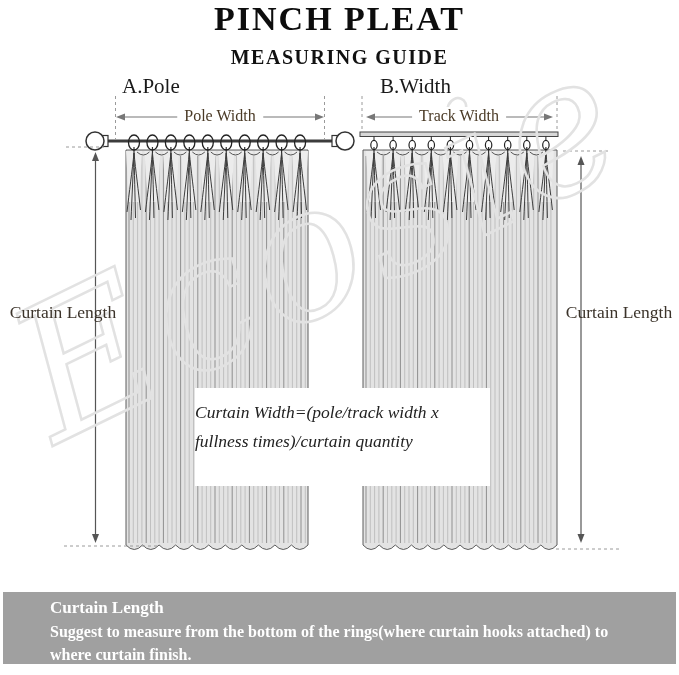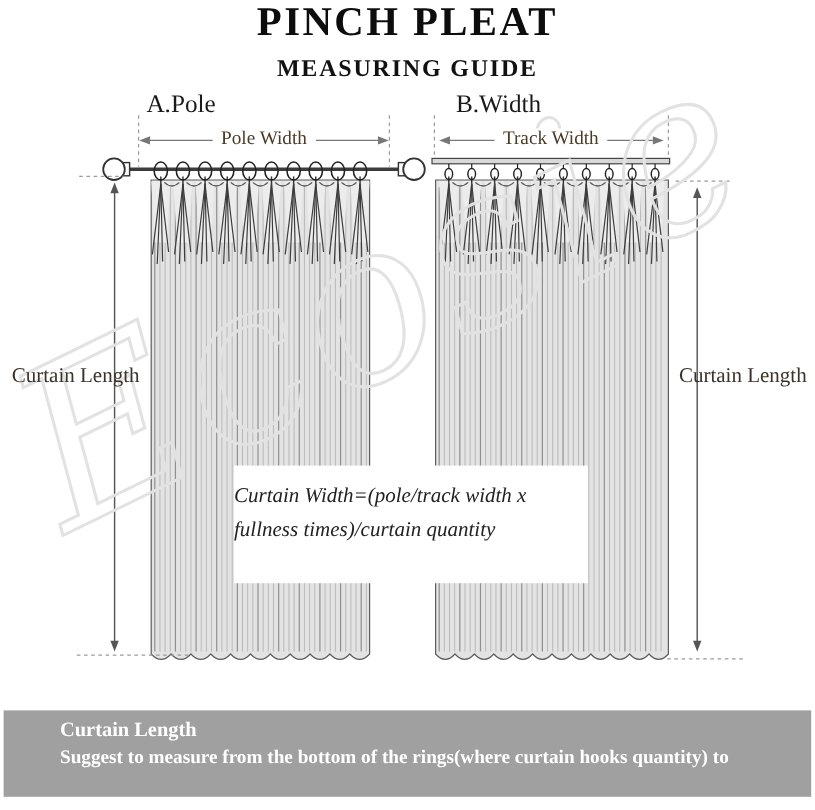--- a/index.html
+++ b/index.html
@@ -339,15 +339,16 @@
   <div class="len left">Curtain Length</div>
   <div class="len right">Curtain Length</div>
 
   <div class="infobox">
     <div>Curtain Width=(pole/track width x</div>
     <div>fullness times)/curtain quantity</div>
   </div>
 
   <div class="footer">
     <div class="fh">Curtain Length</div>
-    <div class="fl">Suggest to measure from the bottom of the rings(where curtain hooks quantity) to</div>
+    <div class="fl">Suggest to measure from the bottom of the rings(where curtain hooks attached) to</div>
+    <div class="fl">where curtain finish.</div>
   </div>
 </div>
 
 </body></html>

